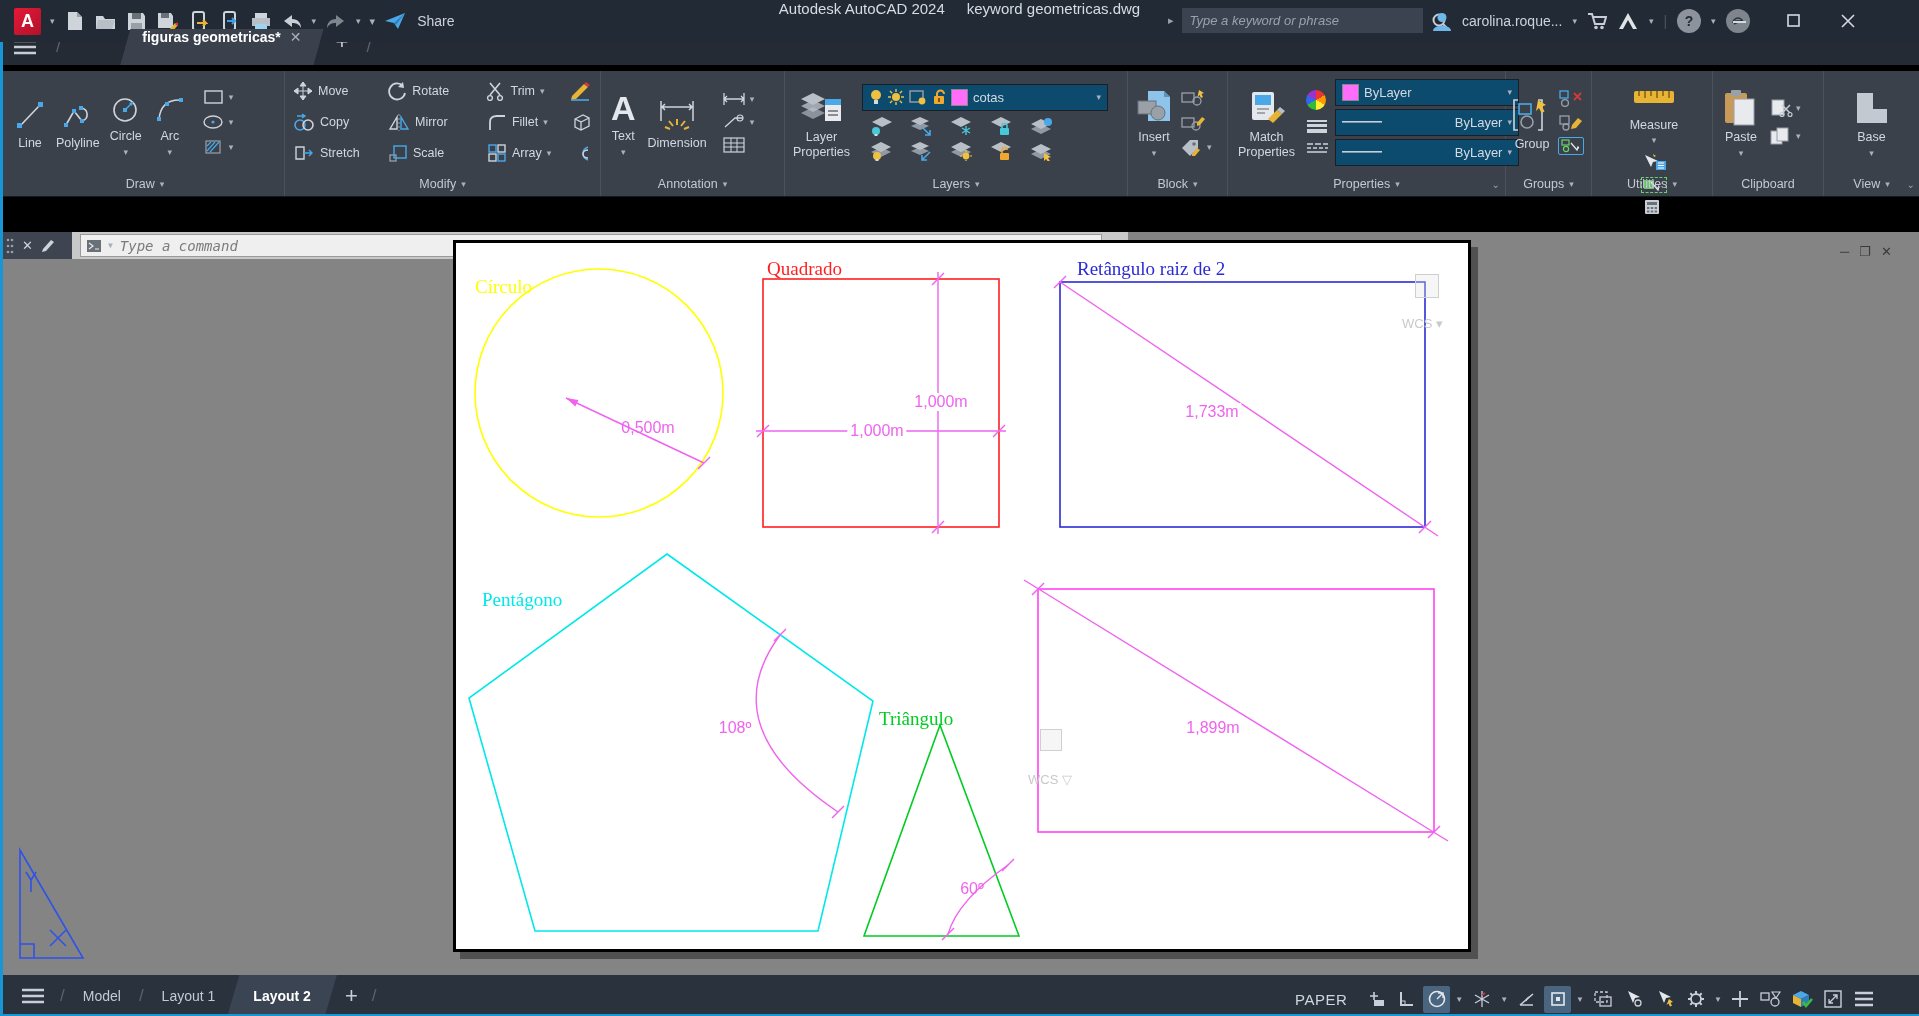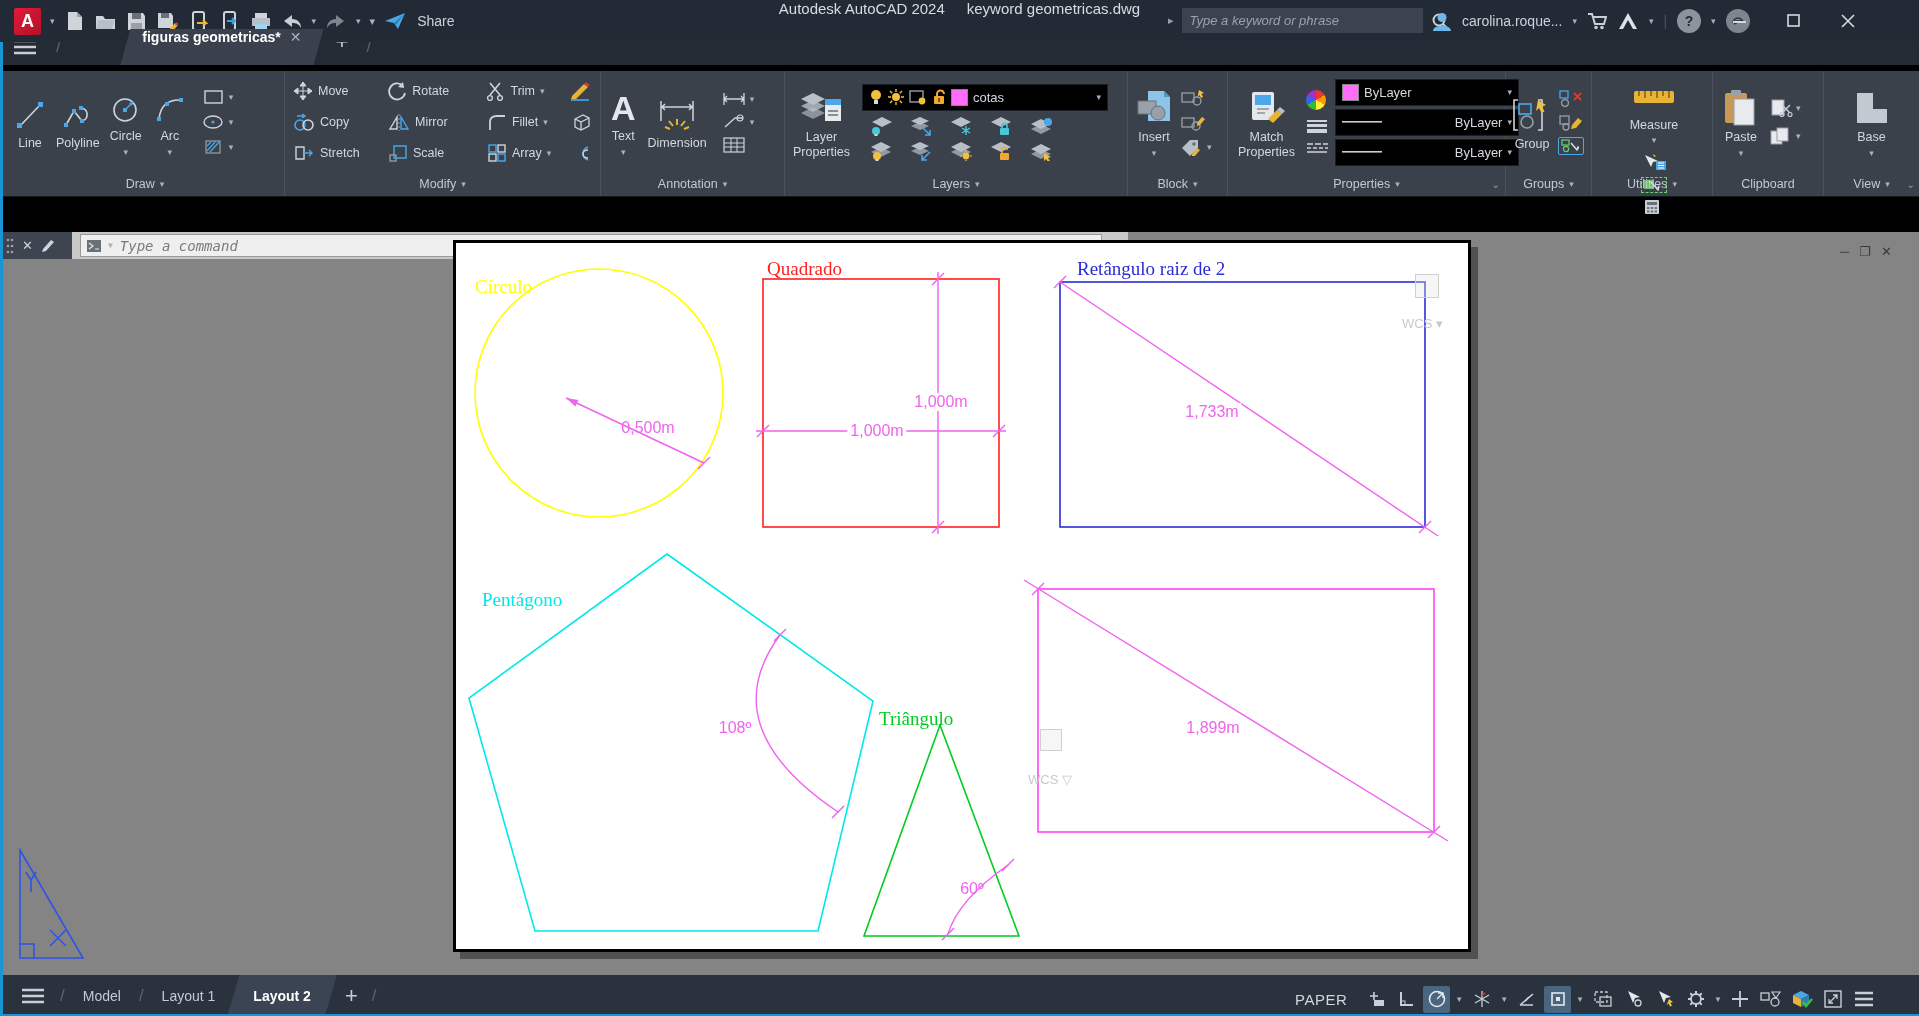--- a/index.html
+++ b/index.html
@@ -37,21 +37,21 @@
   .panel{position:absolute;top:0;height:125px;border-right:1px solid #4a515c;}
   .pcontent{position:absolute;left:0;right:0;top:2px;height:98px;display:flex;align-items:center;}
   .plabel{position:absolute;left:0;right:0;bottom:3px;height:18px;display:flex;align-items:center;justify-content:center;
           gap:5px;color:#c2c9d2;font-size:12.5px;}
   .bigbtn{display:flex;flex-direction:column;align-items:center;justify-content:flex-start;gap:3px;padding:4px 4px 0 4px;}
   .bl{font-size:12.5px;color:#d3d8df;text-align:center;line-height:1.15;}
   .smallcol{display:flex;flex-direction:column;justify-content:center;gap:7px;}
   .smallrow{display:flex;align-items:center;gap:3px;}
   .mrow{display:flex;align-items:center;gap:5px;height:31px;}
   .mlbl{font-size:12.5px;color:#d3d8df;white-space:nowrap;}
-  .ddbox{background:#000000;border:1px solid #1a1f27;display:flex;align-items:center;gap:5px;
+  .ddbox{background:#0c4a6e;border:1px solid #1a1f27;display:flex;align-items:center;gap:5px;
          height:25px;padding:0 6px;color:#d5dae0;font-size:13px;}
   .swatch{width:15px;height:15px;background:#ff6dfa;border:1px solid #888;}
   .flex1{flex:1;}
   
   #filetabs{left:0;top:196px;width:1919px;height:36px;background:#252b34;display:flex;align-items:stretch;color:#c2c8d1;font-size:14px;}
   .slash{color:#5a6270;display:flex;align-items:center;font-size:17px;padding:0 6px;}
   .ftab{display:flex;padding:0 12px;gap:9px;}
   .ftab.active{background:#3a414d;color:#fff;font-weight:bold;
      clip-path:polygon(10px 0,100% 0,calc(100% - 10px) 100%,0 100%);padding:0 22px;}
   

